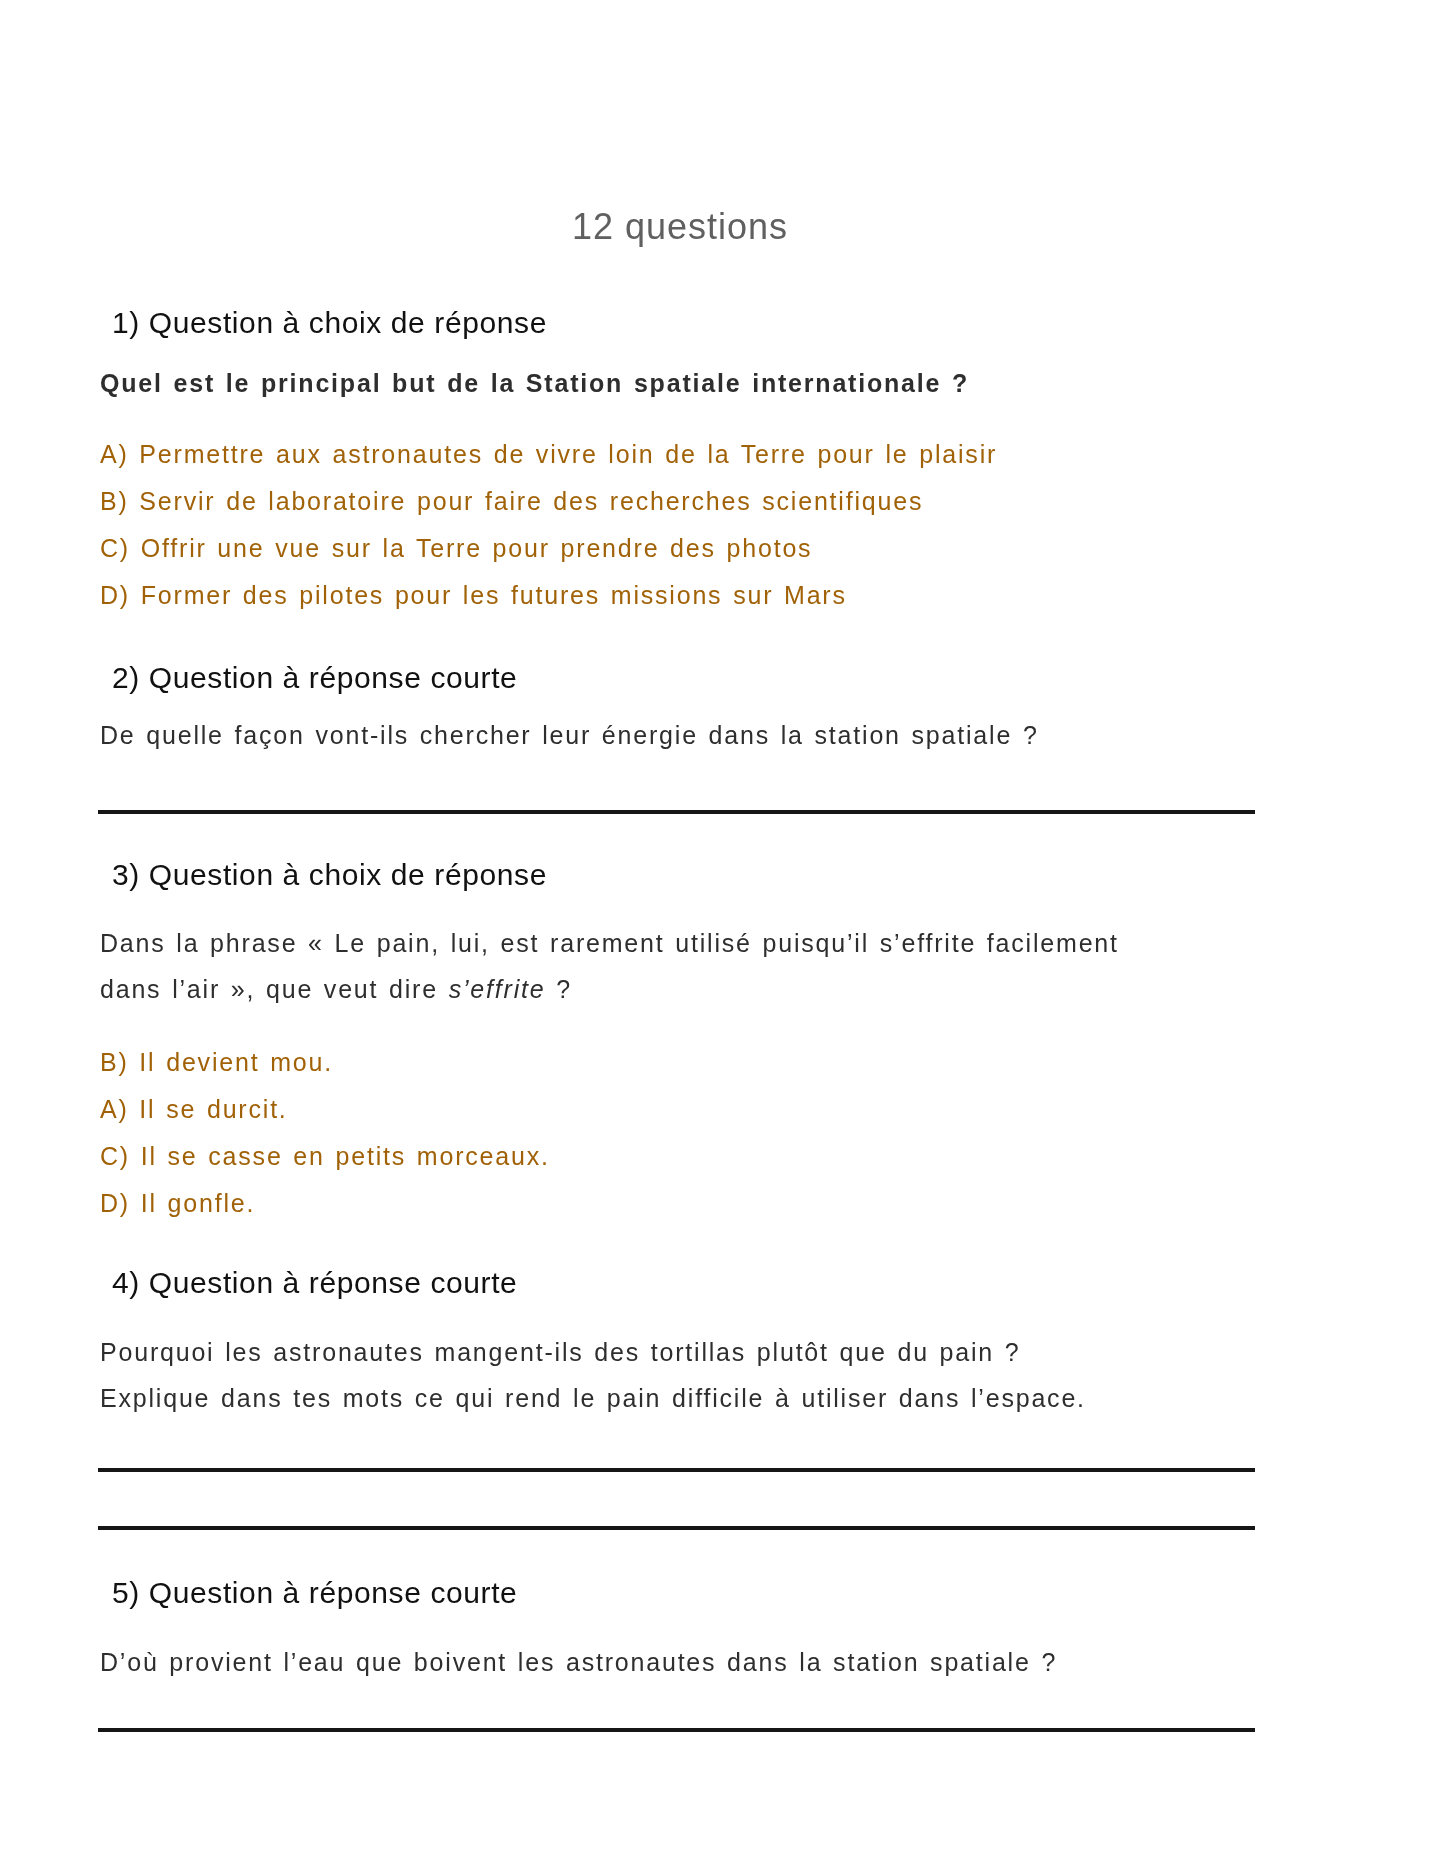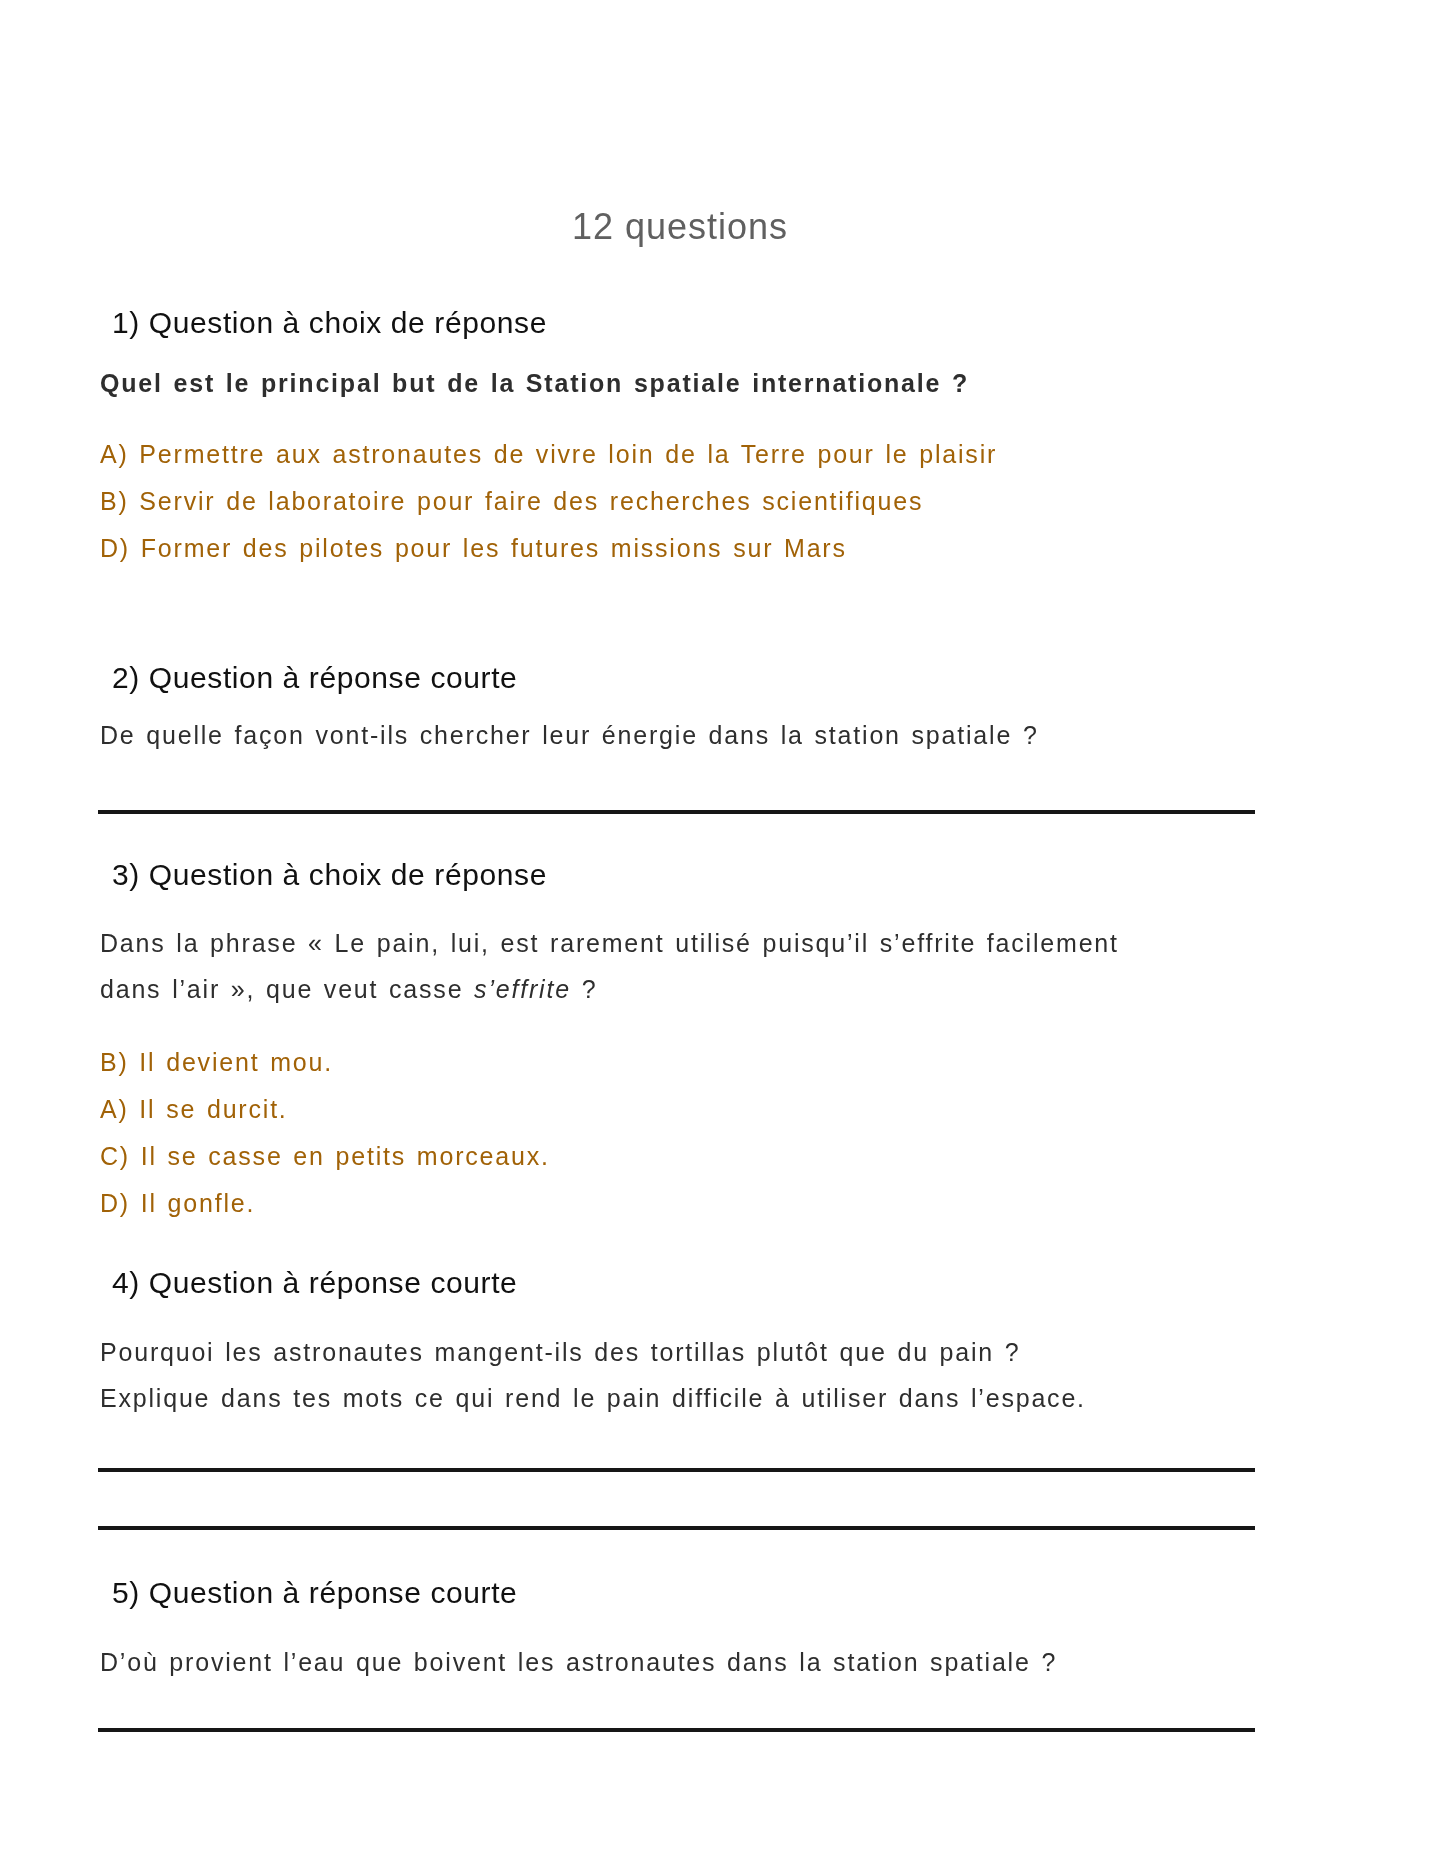--- a/index.html
+++ b/index.html
@@ -97,31 +97,32 @@
 <div class="page">
   <div class="content">
 
     <div id="title" class="doc-title">12 questions</div>
 
     <div id="h1" class="q-heading">1) Question à choix de réponse</div>
     <div id="q1" class="q-text">Quel est le principal but de la Station spatiale internationale ?</div>
     <div id="opts1" class="q-options">
       <div>A) Permettre aux astronautes de vivre loin de la Terre pour le plaisir</div>
       <div>B) Servir de laboratoire pour faire des recherches scientifiques</div>
+      <div>C) Offrir une vue sur la Terre pour prendre des photos</div>
       <div>D) Former des pilotes pour les futures missions sur Mars</div>
     </div>
 
     <div id="h2" class="q-heading">2) Question à réponse courte</div>
     <div id="q2" class="q-text">De quelle façon vont-ils chercher leur énergie dans la station spatiale ?</div>
     <div id="blank1" class="answer-line"></div>
 
     <div id="h3" class="q-heading">3) Question à choix de réponse</div>
     <div id="q3" class="q-text">
       <div>Dans la phrase « Le pain, lui, est rarement utilisé puisqu’il s’effrite facilement</div>
-      <div><span>dans l’air », que veut casse </span><span class="italic">s’effrite</span><span> ?</span></div>
+      <div><span>dans l’air », que veut dire </span><span class="italic">s’effrite</span><span> ?</span></div>
     </div>
     <div id="opts3" class="q-options">
       <div>B) Il devient mou.</div>
       <div>A) Il se durcit.</div>
       <div>C) Il se casse en petits morceaux.</div>
       <div>D) Il gonfle.</div>
     </div>
 
     <div id="h4" class="q-heading">4) Question à réponse courte</div>
     <div id="q4" class="q-text">

